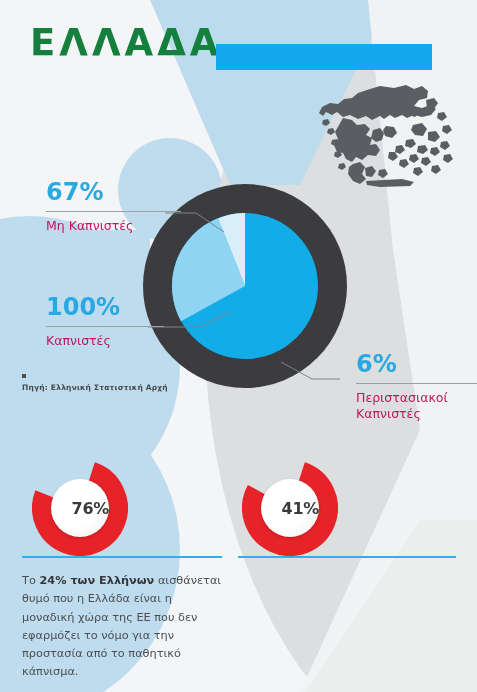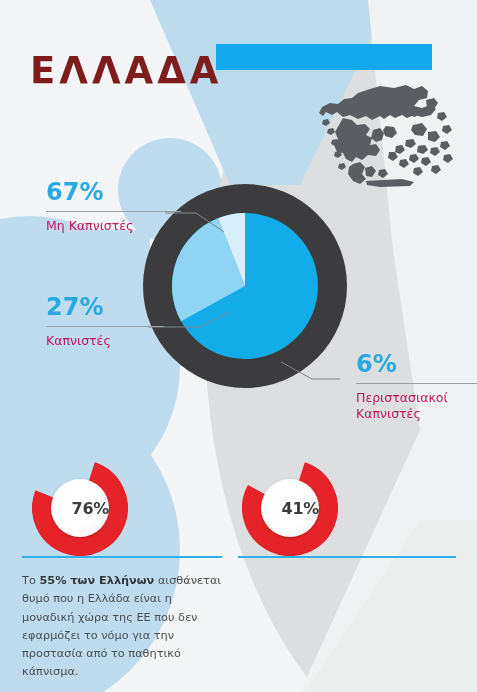--- a/index.html
+++ b/index.html
@@ -46,23 +46,23 @@
     background:#bfdcee;
   }
   .bg-gray-overlay-bottomright{
     position:absolute;left:300px;top:520px;width:200px;height:180px;
     background:#eceded;
     clip-path:polygon(120px 0, 200px 0, 200px 180px, 0 180px);
   }
 
   
   .title{
-    position:absolute;left:30px;top:52px;
+    position:absolute;left:30px;top:24px;
     font-size:37px;font-weight:700;letter-spacing:4px;
-    color:#7f1d1d;line-height:1;
+    color:#15803d;line-height:1;
   }
   .title-bar{
     position:absolute;left:216px;top:44px;width:216px;height:26px;
     background:#14a8ec;
   }
 
   
   .map{position:absolute;left:310px;top:82px;width:150px;height:108px;}
 
   
@@ -199,34 +199,38 @@
     <polyline points="340,379 312,379 281,362" fill="none" stroke="#7d8488" stroke-width="1"></polyline>
   </svg>
 
   <div class="callout" id="co-67">
     <div class="pct">67%</div>
     <div class="rule"></div>
     <div class="lbl">Μη Καπνιστές</div>
   </div>
 
   <div class="callout" id="co-27">
-    <div class="pct">27%</div>
+    <div class="pct">100%</div>
     <div class="rule"></div>
     <div class="lbl">Καπνιστές</div>
   </div>
 
   <div class="callout" id="co-6">
     <div class="pct">6%</div>
     <div class="rule"></div>
     <div class="lbl">
       <span>Περιστασιακοί</span><br>
       <span>Καπνιστές</span>
     </div>
   </div>
 
+  <div class="source">
+    <div class="dot"></div>
+    <div class="txt">Πηγή: Ελληνική Στατιστική Αρχή</div>
+  </div>
 
   <div class="gauge" id="gauge-76">
     <svg class="arc" viewBox="0 0 96 96">
       <path id="arc76" fill="none" stroke="#e62329" stroke-width="22" d="M 59.433628791873055 12.810908897079322 A 37 37 0 1 1 13.598270022134706 34.3793915506669"></path>
     </svg>
     <div class="hub">
       <span>76%</span>
     </div>
   </div>
 
@@ -235,21 +239,21 @@
       <path id="arc78" fill="none" stroke="#e62329" stroke-width="22" d="M 59.433628791873055 12.810908897079322 A 37 37 0 1 1 15.57665283837705 30.17511405823653"></path>
     </svg>
     <div class="hub">
       <span>41%</span>
     </div>
   </div>
 
   <div class="block" id="block-left">
     <div class="topline"></div>
     <p>
-      <span>Το </span><b>55% των Ελλήνων</b><span> αισθάνεται θυμό που η Ελλάδα είναι η μοναδική χώρα της ΕΕ που δεν εφαρμόζει το νόμο για την προστασία από το παθητικό κάπνισμα.</span>
+      <span>Το </span><b>24% των Ελλήνων</b><span> αισθάνεται θυμό που η Ελλάδα είναι η μοναδική χώρα της ΕΕ που δεν εφαρμόζει το νόμο για την προστασία από το παθητικό κάπνισμα.</span>
     </p>
   </div>
 
   <div class="block" id="block-right">
     <div class="topline"></div>
   </div>
 
 </div>
 
 </body></html>

